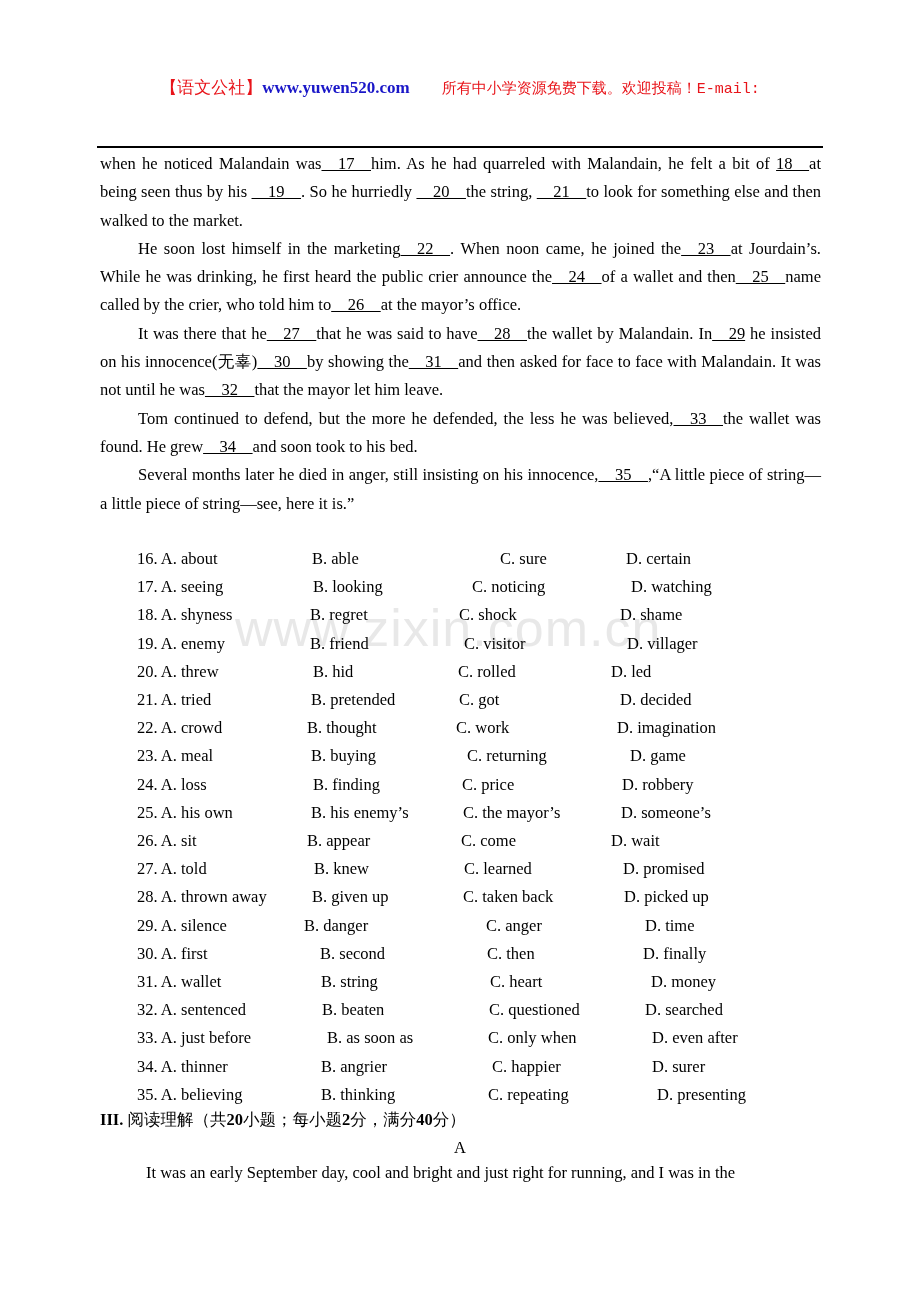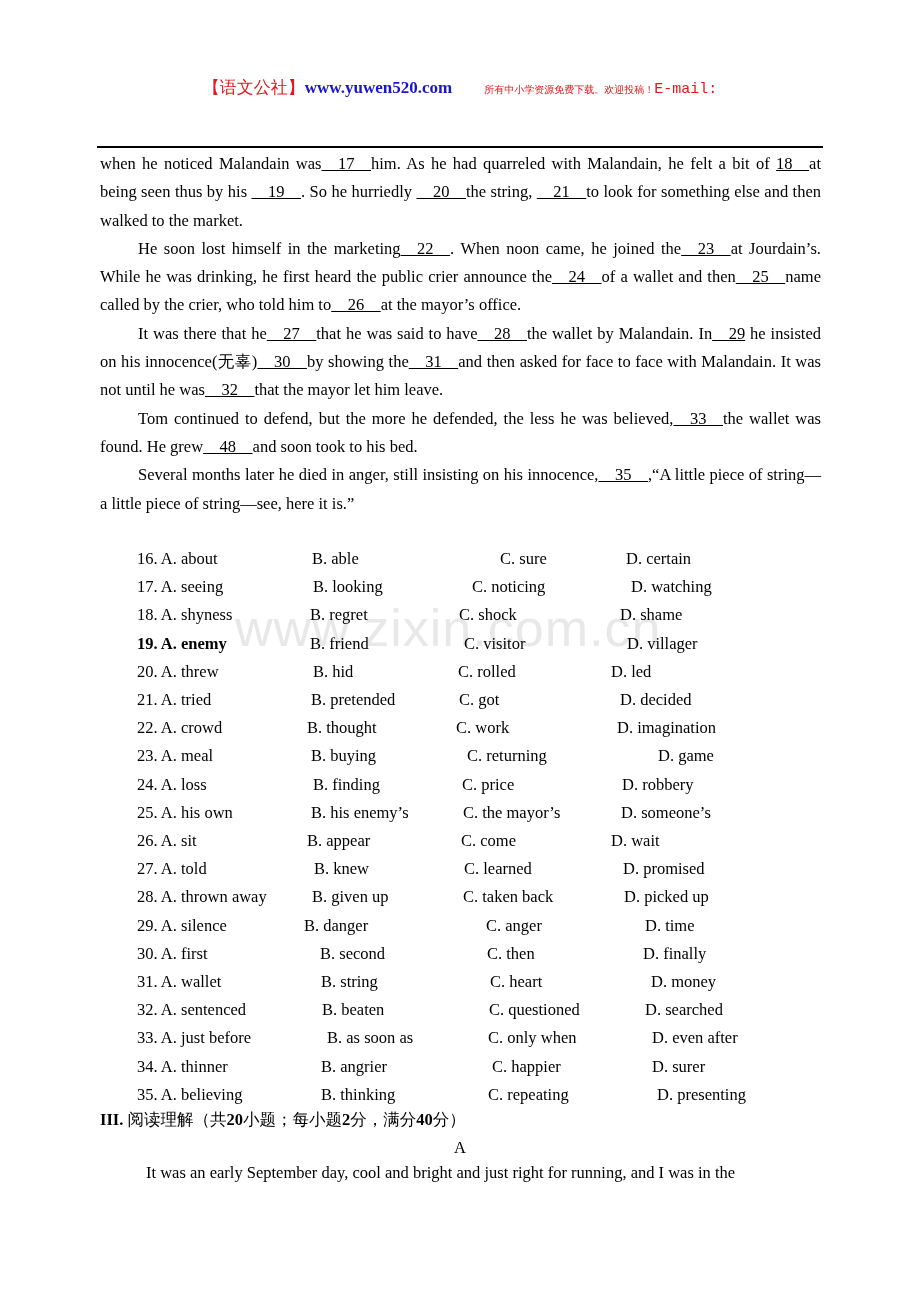--- a/index.html
+++ b/index.html
@@ -3,21 +3,21 @@
 <meta charset="utf-8">
 <style>
   html, body { margin: 0; padding: 0; background: #ffffff; }
   body { width: 920px; height: 1300px; position: relative; overflow: hidden;
          font-family: "Liberation Serif", "DejaVu Serif", serif; color: #000; }
   .header { position: absolute; left: 0; top: 74px; width: 920px; text-align: center; }
   .header .l1 { font-size: 17px; line-height: 28px; white-space: nowrap; }
   .header .l2 { font-size: 16px; line-height: 26px; white-space: nowrap; }
   .red { color: #e8141a; }
   .blue { color: #1a17c8; font-weight: bold; }
-  .small-red { color: #e8141a; font-size: 10px; margin-left: 32px; }
+  .small-red { color: #e8141a; font-size: 15px; margin-left: 32px; }
   .mono-red { color: #e8141a; font-family: "Liberation Mono", "DejaVu Sans Mono", monospace; font-size: 15px; }
   .qq { color: #e8141a; font-family: "Liberation Sans", sans-serif; font-size: 18px; }
   .rule { position: absolute; left: 97px; top: 146px; width: 726px; height: 2px; background: #000; }
 
   .passage { position: absolute; left: 100px; top: 150px; width: 721px; font-size: 16.5px; line-height: 28.3px; text-align: justify; }
   .passage p { margin: 0; }
   .indent { text-indent: 38px; }
   .blank { text-decoration: underline; white-space: pre; }
 
   .options { position: absolute; left: 0; top: 545px; width: 920px; font-size: 16.5px; }
@@ -39,21 +39,21 @@
   <div class="l1">
     <span class="red">【</span><span class="red">语文公社</span><span class="red">】</span><span class="blue">www.yuwen520.com</span><span class="small-red">所有中小学资源免费下载。欢迎投稿！</span><span class="mono-red">E-mail:</span>
   </div>
 </div>
 <div class="rule"></div>
 
 <div class="passage" id="passage">
     <p><span>when he noticed Malandain was</span><span class="blank">  17  </span><span>him. As he had quarreled with Malandain, he felt a bit of </span><span class="blank">18  </span><span>at being seen thus by his </span><span class="blank">  19  </span><span>. So he hurriedly </span><span class="blank">  20  </span><span>the string, </span><span class="blank">  21  </span><span>to look for something else and then walked to the market.</span></p>
     <p class="indent"><span>He soon lost himself in the marketing</span><span class="blank">  22  </span><span>. When noon came, he joined the</span><span class="blank">  23  </span><span>at Jourdain’s. While he was drinking, he first heard the public crier announce the</span><span class="blank">  24  </span><span>of a wallet and then</span><span class="blank">  25  </span><span>name called by the crier, who told him to</span><span class="blank">  26  </span><span>at the mayor’s office.</span></p>
     <p class="indent"><span>It was there that he</span><span class="blank">  27  </span><span>that he was said to have</span><span class="blank">  28  </span><span>the wallet by Malandain. In</span><span class="blank">  29</span><span> he insisted on his innocence(无辜)</span><span class="blank">  30  </span><span>by showing the</span><span class="blank">  31  </span><span>and then asked for face to face with Malandain. It was not until he was</span><span class="blank">  32  </span><span>that the mayor let him leave.</span></p>
-    <p class="indent"><span>Tom continued to defend, but the more he defended, the less he was believed,</span><span class="blank">  33  </span><span>the wallet was found. He grew</span><span class="blank">  48  </span><span>and soon took to his bed.</span></p>
+    <p class="indent"><span>Tom continued to defend, but the more he defended, the less he was believed,</span><span class="blank">  33  </span><span>the wallet was found. He grew</span><span class="blank">  34  </span><span>and soon took to his bed.</span></p>
     <p class="indent"><span>Several months later he died in anger, still insisting on his innocence,</span><span class="blank">  35  </span><span>,“A little piece of string—a little piece of string—see, here it is.”</span></p>
   </div>
 
 <div class="watermark">www.zixin.com.cn</div>
 
 <div class="options" id="options">
     <div class="opt-row" style="top: 0px;">
       <span style="left: 137px;">16. A. about</span>
       <span style="left: 312px;">B. able</span>
       <span style="left: 476px; margin-left: 24px;">C. sure</span>
@@ -65,21 +65,21 @@
       <span style="left: 472px;">C. noticing</span>
       <span style="left: 631px;">D. watching</span>
     </div>
     <div class="opt-row" style="top: 56.4px;">
       <span style="left: 137px;">18. A. shyness</span>
       <span style="left: 310px;">B. regret</span>
       <span style="left: 459px;">C. shock</span>
       <span style="left: 620px;">D. shame</span>
     </div>
     <div class="opt-row" style="top: 84.6px;">
-      <span style="left: 137px; font-weight: bold;">19. A. enemy</span>
+      <span style="left: 137px;">19. A. enemy</span>
       <span style="left: 310px;">B. friend</span>
       <span style="left: 464px;">C. visitor</span>
       <span style="left: 627px;">D. villager</span>
     </div>
     <div class="opt-row" style="top: 112.8px;">
       <span style="left: 137px;">20. A. threw</span>
       <span style="left: 313px;">B. hid</span>
       <span style="left: 458px;">C. rolled</span>
       <span style="left: 611px;">D. led</span>
     </div>
@@ -92,21 +92,21 @@
     <div class="opt-row" style="top: 169.2px;">
       <span style="left: 137px;">22. A. crowd</span>
       <span style="left: 307px;">B. thought</span>
       <span style="left: 456px;">C. work</span>
       <span style="left: 617px;">D. imagination</span>
     </div>
     <div class="opt-row" style="top: 197.4px;">
       <span style="left: 137px;">23. A. meal</span>
       <span style="left: 311px;">B. buying</span>
       <span style="left: 467px;">C. returning</span>
-      <span style="left: 630px; margin-left: 28px;">D. game</span>
+      <span style="left: 630px;">D. game</span>
     </div>
     <div class="opt-row" style="top: 225.6px;">
       <span style="left: 137px;">24. A. loss</span>
       <span style="left: 313px;">B. finding</span>
       <span style="left: 462px;">C. price</span>
       <span style="left: 622px;">D. robbery</span>
     </div>
     <div class="opt-row" style="top: 253.8px;">
       <span style="left: 137px;">25. A. his own</span>
       <span style="left: 311px;">B. his enemy’s</span>

